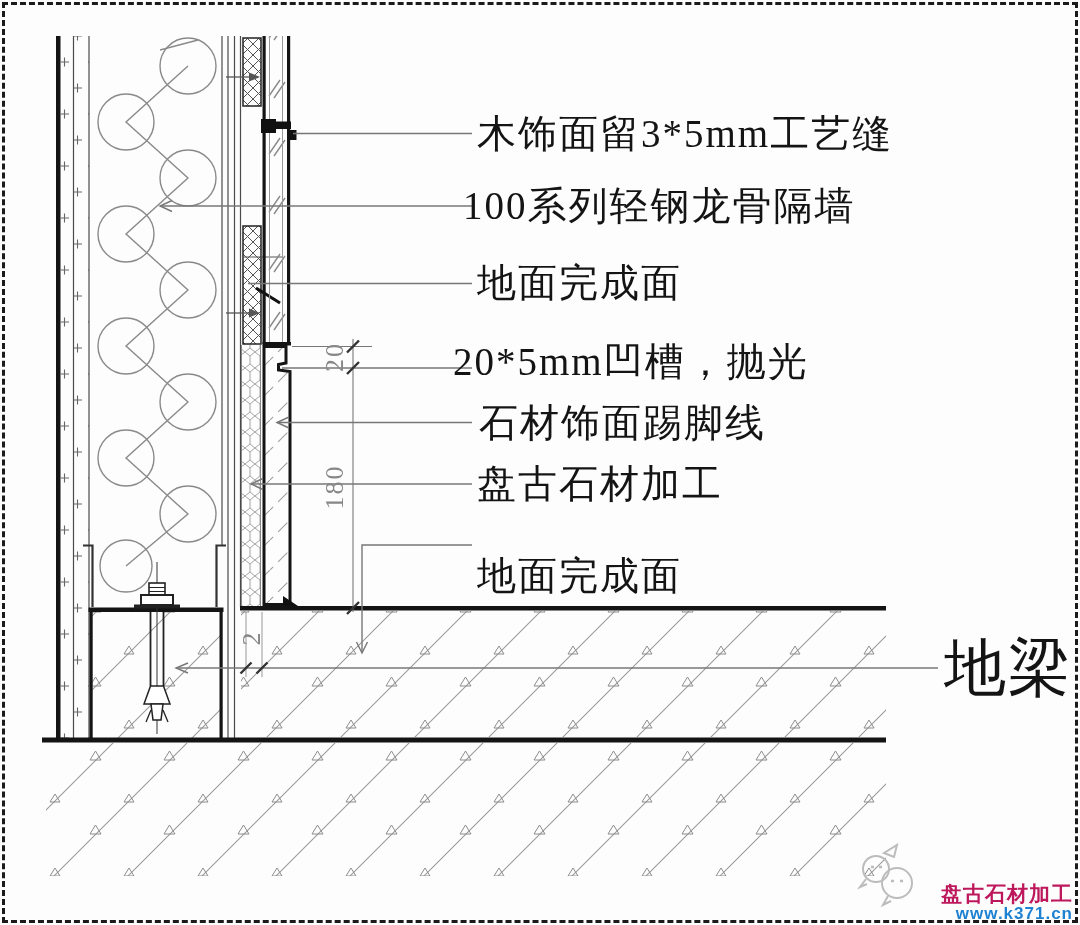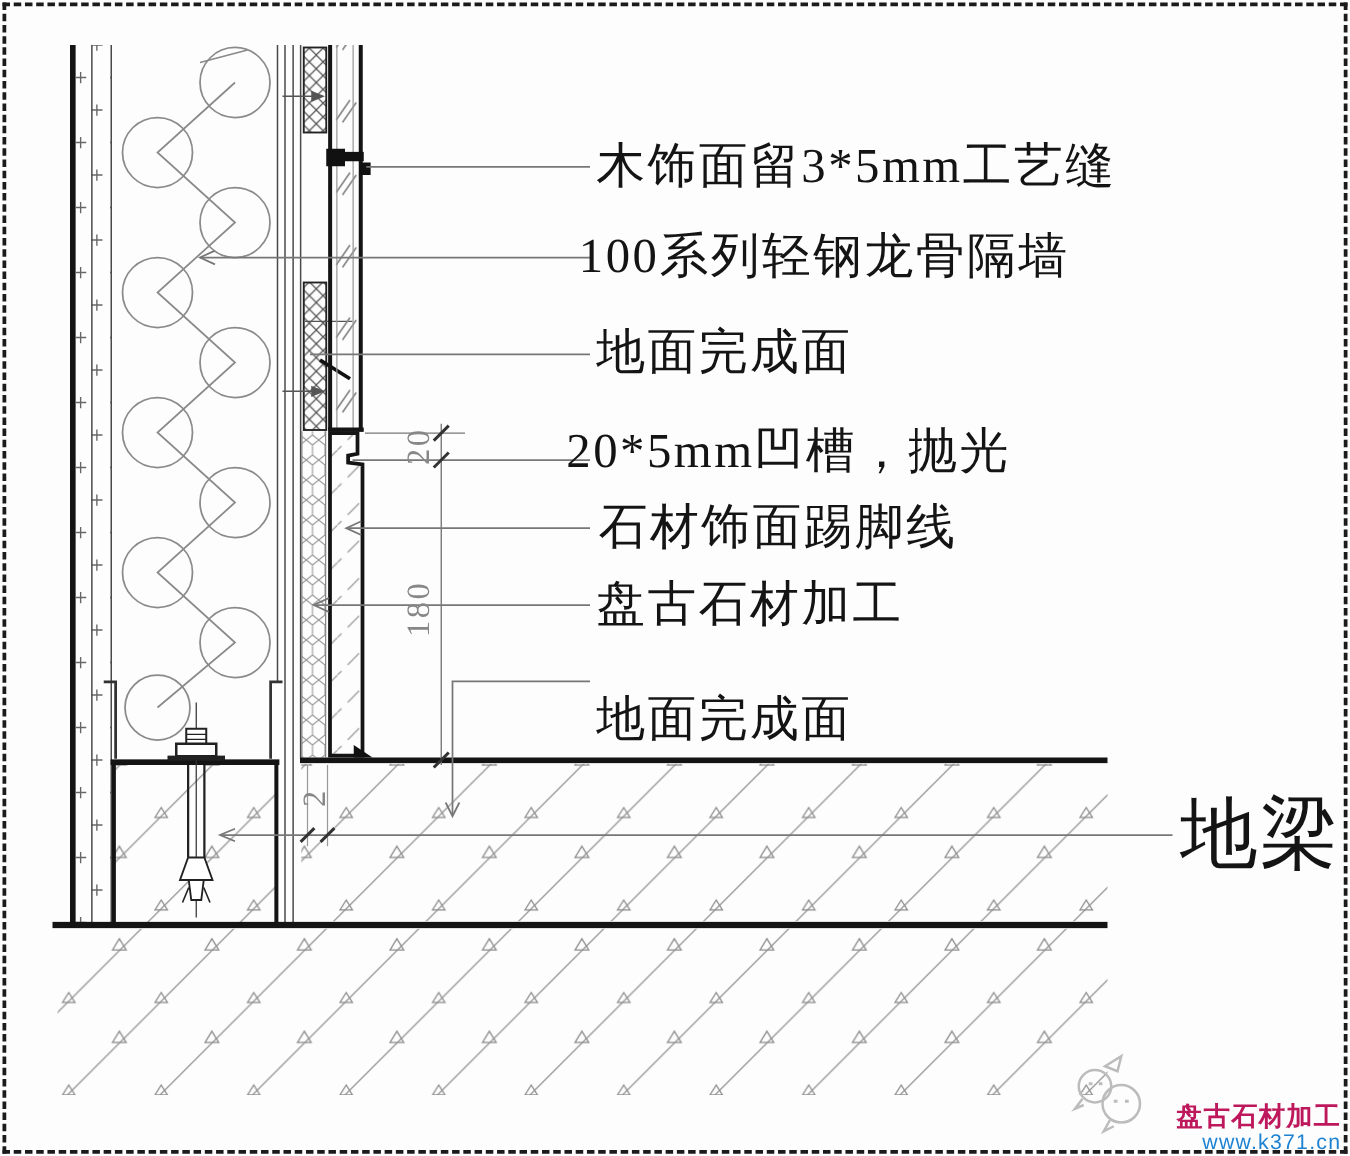--- a/index.html
+++ b/index.html
@@ -21,21 +21,21 @@
     position:absolute;transform:translate(-50%,-50%) rotate(-90deg);
     font-family:"Liberation Serif","DejaVu Serif",serif;
     font-size:26px;line-height:1;color:#878787;letter-spacing:2px;white-space:nowrap;
   }
   .brand{
     position:absolute;right:7px;top:883px;
     font-weight:bold;font-size:21px;line-height:1;color:#be185d;letter-spacing:1px;white-space:nowrap;
   }
   .site-url{
     position:absolute;right:7px;top:905px;
-    font-weight:normal;font-size:17px;line-height:1;color:#1e82d2;letter-spacing:1px;white-space:nowrap;
+    font-weight:bold;font-size:17px;line-height:1;color:#1e82d2;letter-spacing:1px;white-space:nowrap;
   }
 </style>
 </head>
 <body>
 
 <div id="page-border"></div>
 
 <svg id="drawing-svg" width="1080" height="925" viewBox="0 0 1080 925">
   <defs>
 

